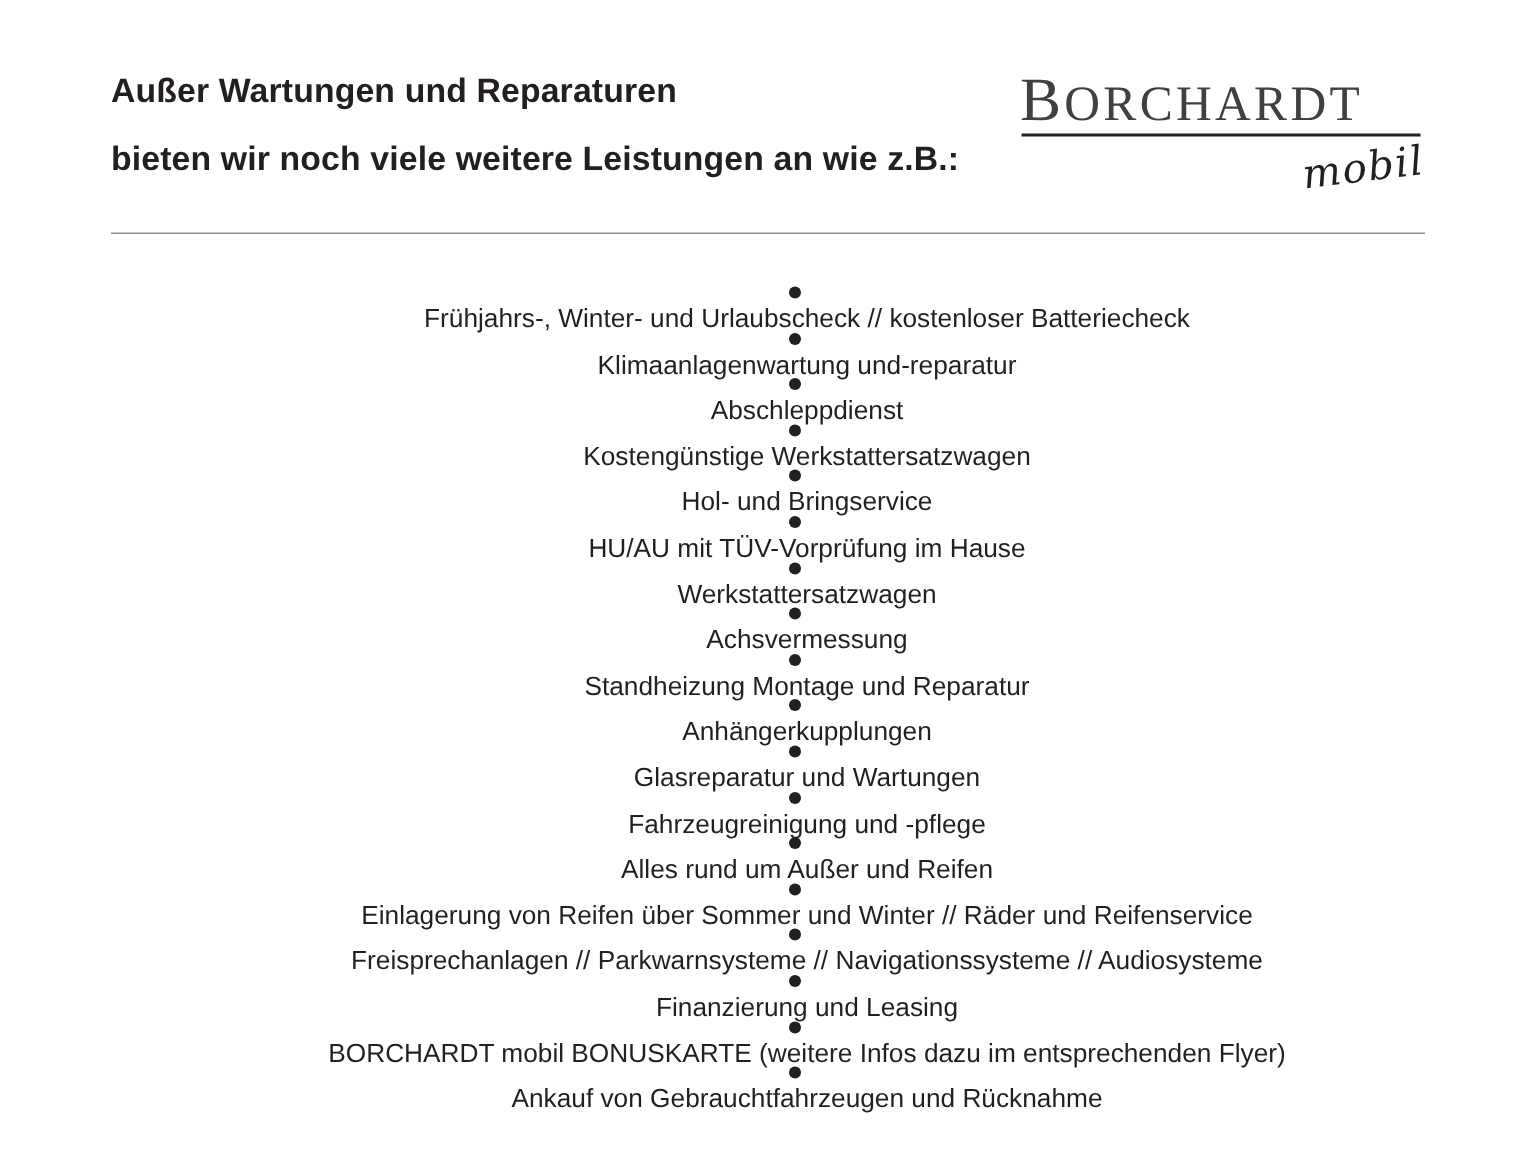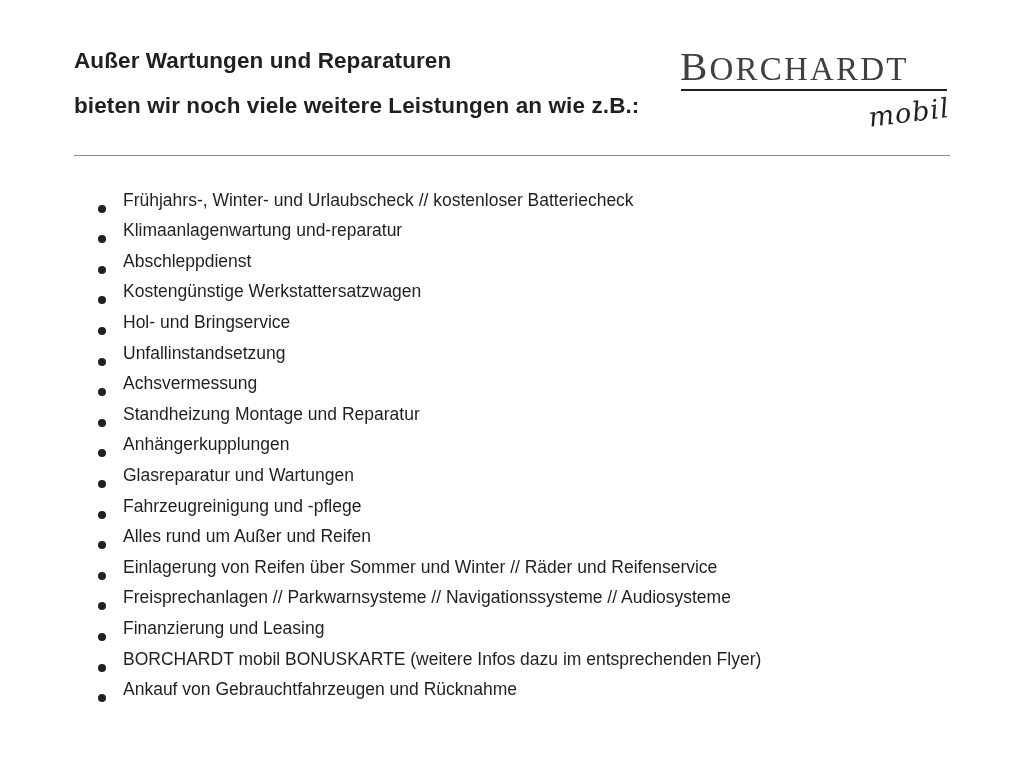--- a/index.html
+++ b/index.html
@@ -97,22 +97,23 @@
   }
   
   .list {
     position: absolute;
     left: 98px;
     top: 182px;
     width: 880px;
   }
   .list-item {
     display: flex;
-    align-items: flex-end;
+    align-items: center;
     height: 30.6px;
+    flex-direction: column;
   }
   .bullet {
     flex: 0 0 auto;
     width: 8px;
     height: 8px;
     border-radius: 50%;
     background: #231f20;
     margin-top: 9px;
     margin-right: 17px;
   }
@@ -162,21 +163,25 @@
     <div class="list-item">
       <span class="bullet"></span>
       <span class="item-text">Kostengünstige Werkstattersatzwagen</span>
     </div>
     <div class="list-item">
       <span class="bullet"></span>
       <span class="item-text">Hol- und Bringservice</span>
     </div>
     <div class="list-item">
       <span class="bullet"></span>
-      <span class="item-text">Unfallinstandsetzung</span>
+      <span class="item-text">HU/AU mit TÜV-Vorprüfung im Hause</span>
+    </div>
+    <div class="list-item">
+      <span class="bullet"></span>
+      <span class="item-text">Werkstattersatzwagen</span>
     </div>
     <div class="list-item">
       <span class="bullet"></span>
       <span class="item-text">Achsvermessung</span>
     </div>
     <div class="list-item">
       <span class="bullet"></span>
       <span class="item-text">Standheizung Montage und Reparatur</span>
     </div>
     <div class="list-item">

